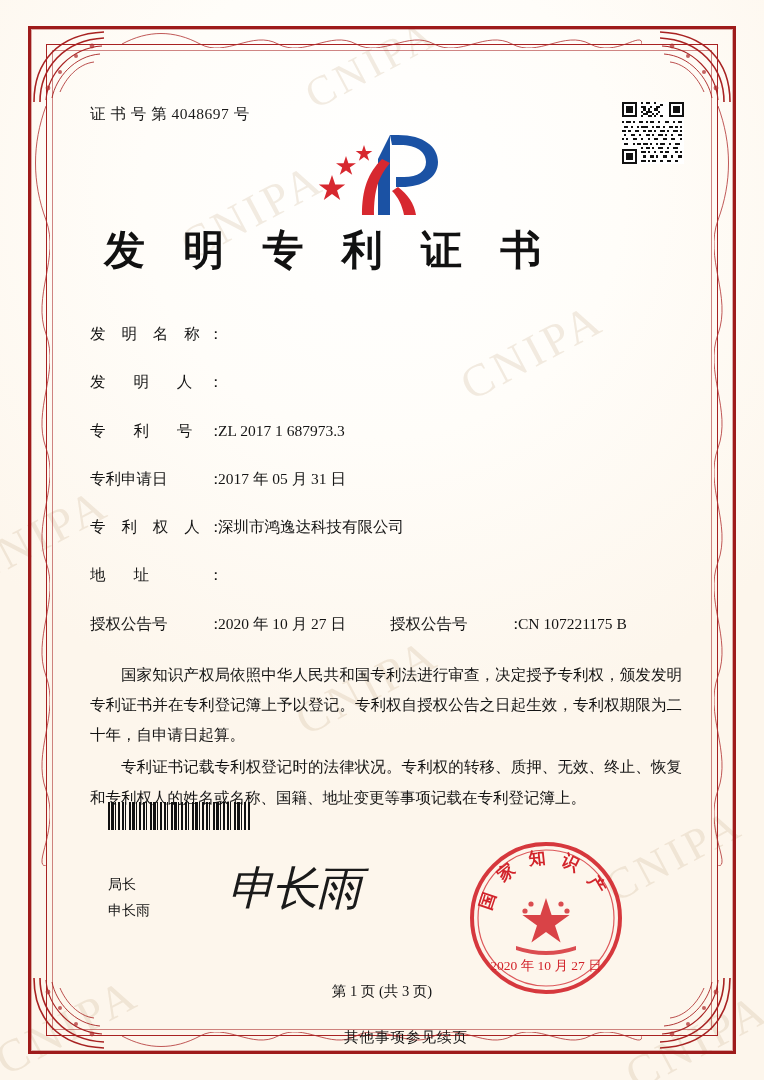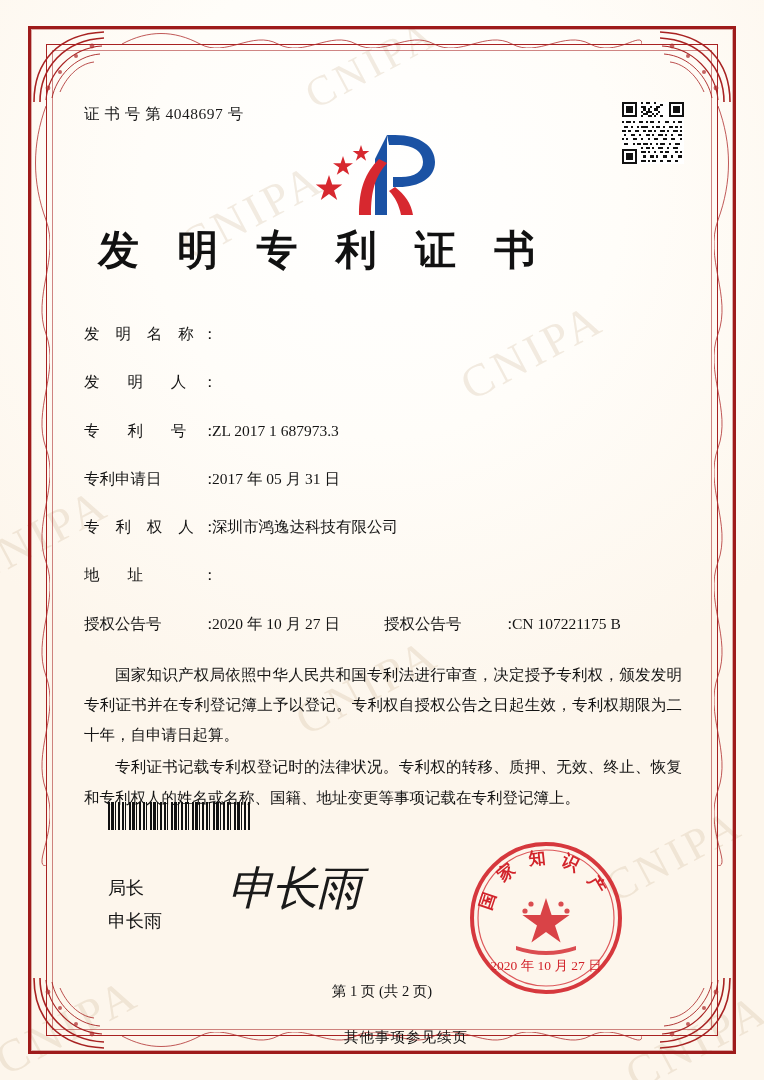--- a/index.html
+++ b/index.html
@@ -82,21 +82,21 @@
     pointer-events: none;
   }
   .edge-top  { left: 122px; right: 122px; top: 28px; height: 20px; }
   .edge-bot  { left: 122px; right: 122px; bottom: 28px; height: 20px; transform: scaleY(-1);}
   .edge-left { left: 30px; top: 106px; bottom: 106px; width: 20px; }
   .edge-right{ right: 30px; top: 106px; bottom: 106px; width: 20px; transform: scaleX(-1);}
 
   
   .content {
     position: absolute;
-    left: 84px;
+    left: 90px;
     right: 80px;
     top: 104px;
   }
 
   .cert-no {
     font-size: 15.5px;
     color: #1a1a1a;
     letter-spacing: 0.5px;
     font-family: "Liberation Serif", serif;
   }
@@ -177,21 +177,21 @@
         #111 0px, #111 1.6px, transparent 1.6px, transparent 3.4px,
         #111 3.4px, #111 5.6px, transparent 5.6px, transparent 7px,
         #111 7px, #111 8px, transparent 8px, transparent 10.5px);
   }
 
   
   .director {
     position: absolute;
     left: 108px;
     top: 872px;
-    font-size: 18px;
+    font-size: 14px;
     line-height: 1.85;
     color: #141414;
   }
   .signature {
     position: absolute;
     left: 228px;
     top: 858px;
     width: 175px;
     height: 70px;
     color: #1a1a1a;
@@ -568,16 +568,16 @@
         <circle cx="-15" cy="-20" r="2.6"></circle>
           <circle cx="-21" cy="-13" r="2.6"></circle>
         <circle cx="15" cy="-20" r="2.6"></circle>
           <circle cx="21" cy="-13" r="2.6"></circle>
       </g>
       <path d="M-30 22 Q0 32 30 22 L30 26 Q0 36 -30 26 Z" fill="#d2232a" opacity="0.8"></path>
     </g>
     <text x="80" y="132" text-anchor="middle" font-family="'Liberation Serif', serif" font-size="13.5" fill="#d2232a">2020 年 10 月 27 日</text>
   </svg>
 
-  <div class="page-num">第 1 页 (共 2 页)</div>
+  <div class="page-num">第 1 页 (共 3 页)</div>
   <div class="footnote">其他事项参见续页</div>
 
 </div>
 
 </body></html>

